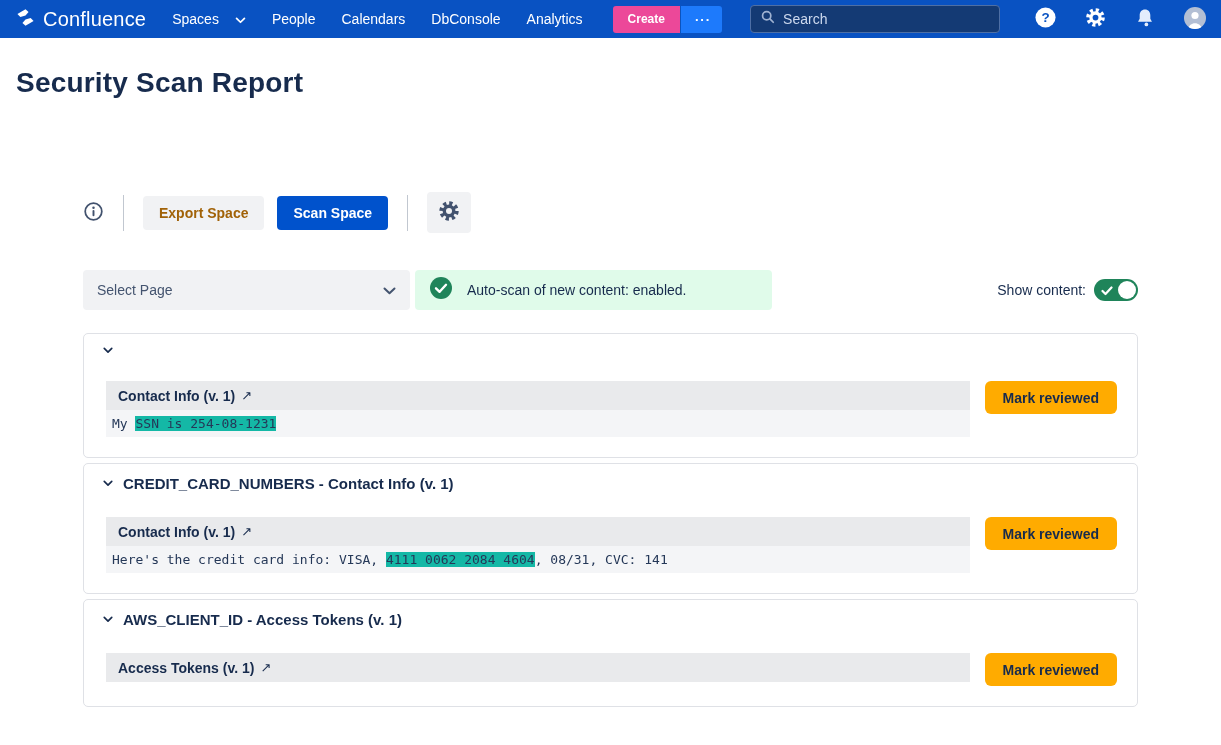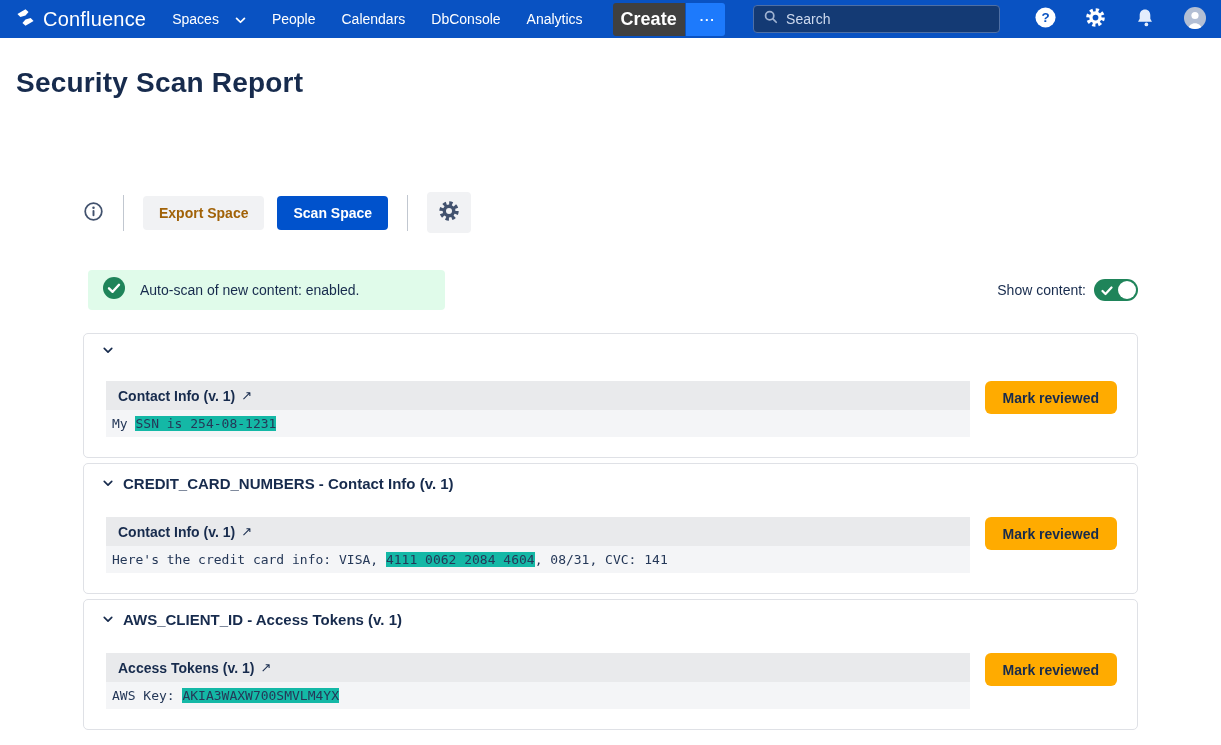--- a/index.html
+++ b/index.html
@@ -19,22 +19,22 @@
     padding: 0 14px 0 16px;
     gap: 8px;
     color: #fff;
   }
   .brand { display: flex; align-items: center; gap: 8px; margin-right: 18px; cursor: pointer; }
   .brand-name { font-size: 20px; font-weight: 400; letter-spacing: .2px; }
   .nav-menu { display: flex; align-items: center; gap: 26px; margin-right: 22px; }
   .nav-item { font-size: 14px; font-weight: 500; color: #fff; text-decoration: none; display: flex; align-items: center; gap: 16px; cursor: pointer; white-space: nowrap; }
   .create-group { display: flex; border-radius: 3px; overflow: hidden; margin-right: 20px; }
   .btn-create {
-    background: #404040; color: #fff; border: none; font-weight: 700; font-size: 18px;
-    padding: 6px 8px; cursor: pointer; font-family: inherit;
+    background: #ec4899; color: #fff; border: none; font-weight: 700; font-size: 12px;
+    padding: 6px 15px; cursor: pointer; font-family: inherit;
   }
   .btn-more {
     background: #1D7AFC; color: #fff; border: none; border-left: 1px solid #0B53BE;
     font-weight: 700; font-size: 13px; padding: 6px 14px; cursor: pointer; letter-spacing: 1px; font-family: inherit;
   }
   .nav-search {
     display: flex; align-items: center; gap: 8px;
     background: #143A74; border: 1px solid #4E6FA5; border-radius: 4px;
     width: 256px; height: 28px; padding: 0 10px; margin-right: 26px;
   }
@@ -224,20 +224,28 @@
             <circle cx="12" cy="12" r="7.2" fill="none" stroke="#42526E" stroke-width="5" stroke-dasharray="3 2.65"></circle>
             <circle cx="12" cy="12" r="6.4" fill="#42526E"></circle>
             <circle cx="12" cy="12" r="3" fill="#F1F2F4"></circle>
           </svg>
         </span>
       </button>
     </div>
   </div>
 
   <div class="controls">
+    <div class="select-page">
+      <span class="select-page-label">Select Page</span>
+      <span>
+        <svg width="13" height="8" viewBox="0 0 13 8">
+            <path d="M1.5 1.5 L6.5 6.3 L11.5 1.5" stroke="#44546F" stroke-width="2" fill="none" stroke-linecap="round" stroke-linejoin="round"></path>
+          </svg>
+      </span>
+    </div>
     <div class="banner">
       <span>
         <svg width="24" height="24" viewBox="0 0 24 24">
           <circle cx="12" cy="12" r="11" fill="#1F845A"></circle>
           <path d="M7 12.3 L10.6 15.8 L17 8.8" stroke="#fff" stroke-width="2.4" fill="none" stroke-linecap="round" stroke-linejoin="round"></path>
         </svg>
       </span>
       <span class="banner-text">Auto-scan of new content: enabled.</span>
     </div>
     <div class="reviewed-wrap">
@@ -304,20 +312,19 @@
             </svg>
         </button>
         <span class="card-title">AWS_CLIENT_ID - Access Tokens (v. 1)</span>
       </div>
       <div class="card-body-row">
         <div class="finding">
           <div class="finding-source">
             <span class="src-link">Access Tokens (v. 1)</span>
             <span class="arrow">↗</span>
           </div>
-          <div class="finding-body"><span>AWS Key: </span><span class="hl">AKIA3WAXW700SMVLM4YX</span><span></span></div>
         </div>
         <button class="btn-review">Mark reviewed</button>
       </div>
     </section>
 
   </div>
 </div>
 
 </body></html>

